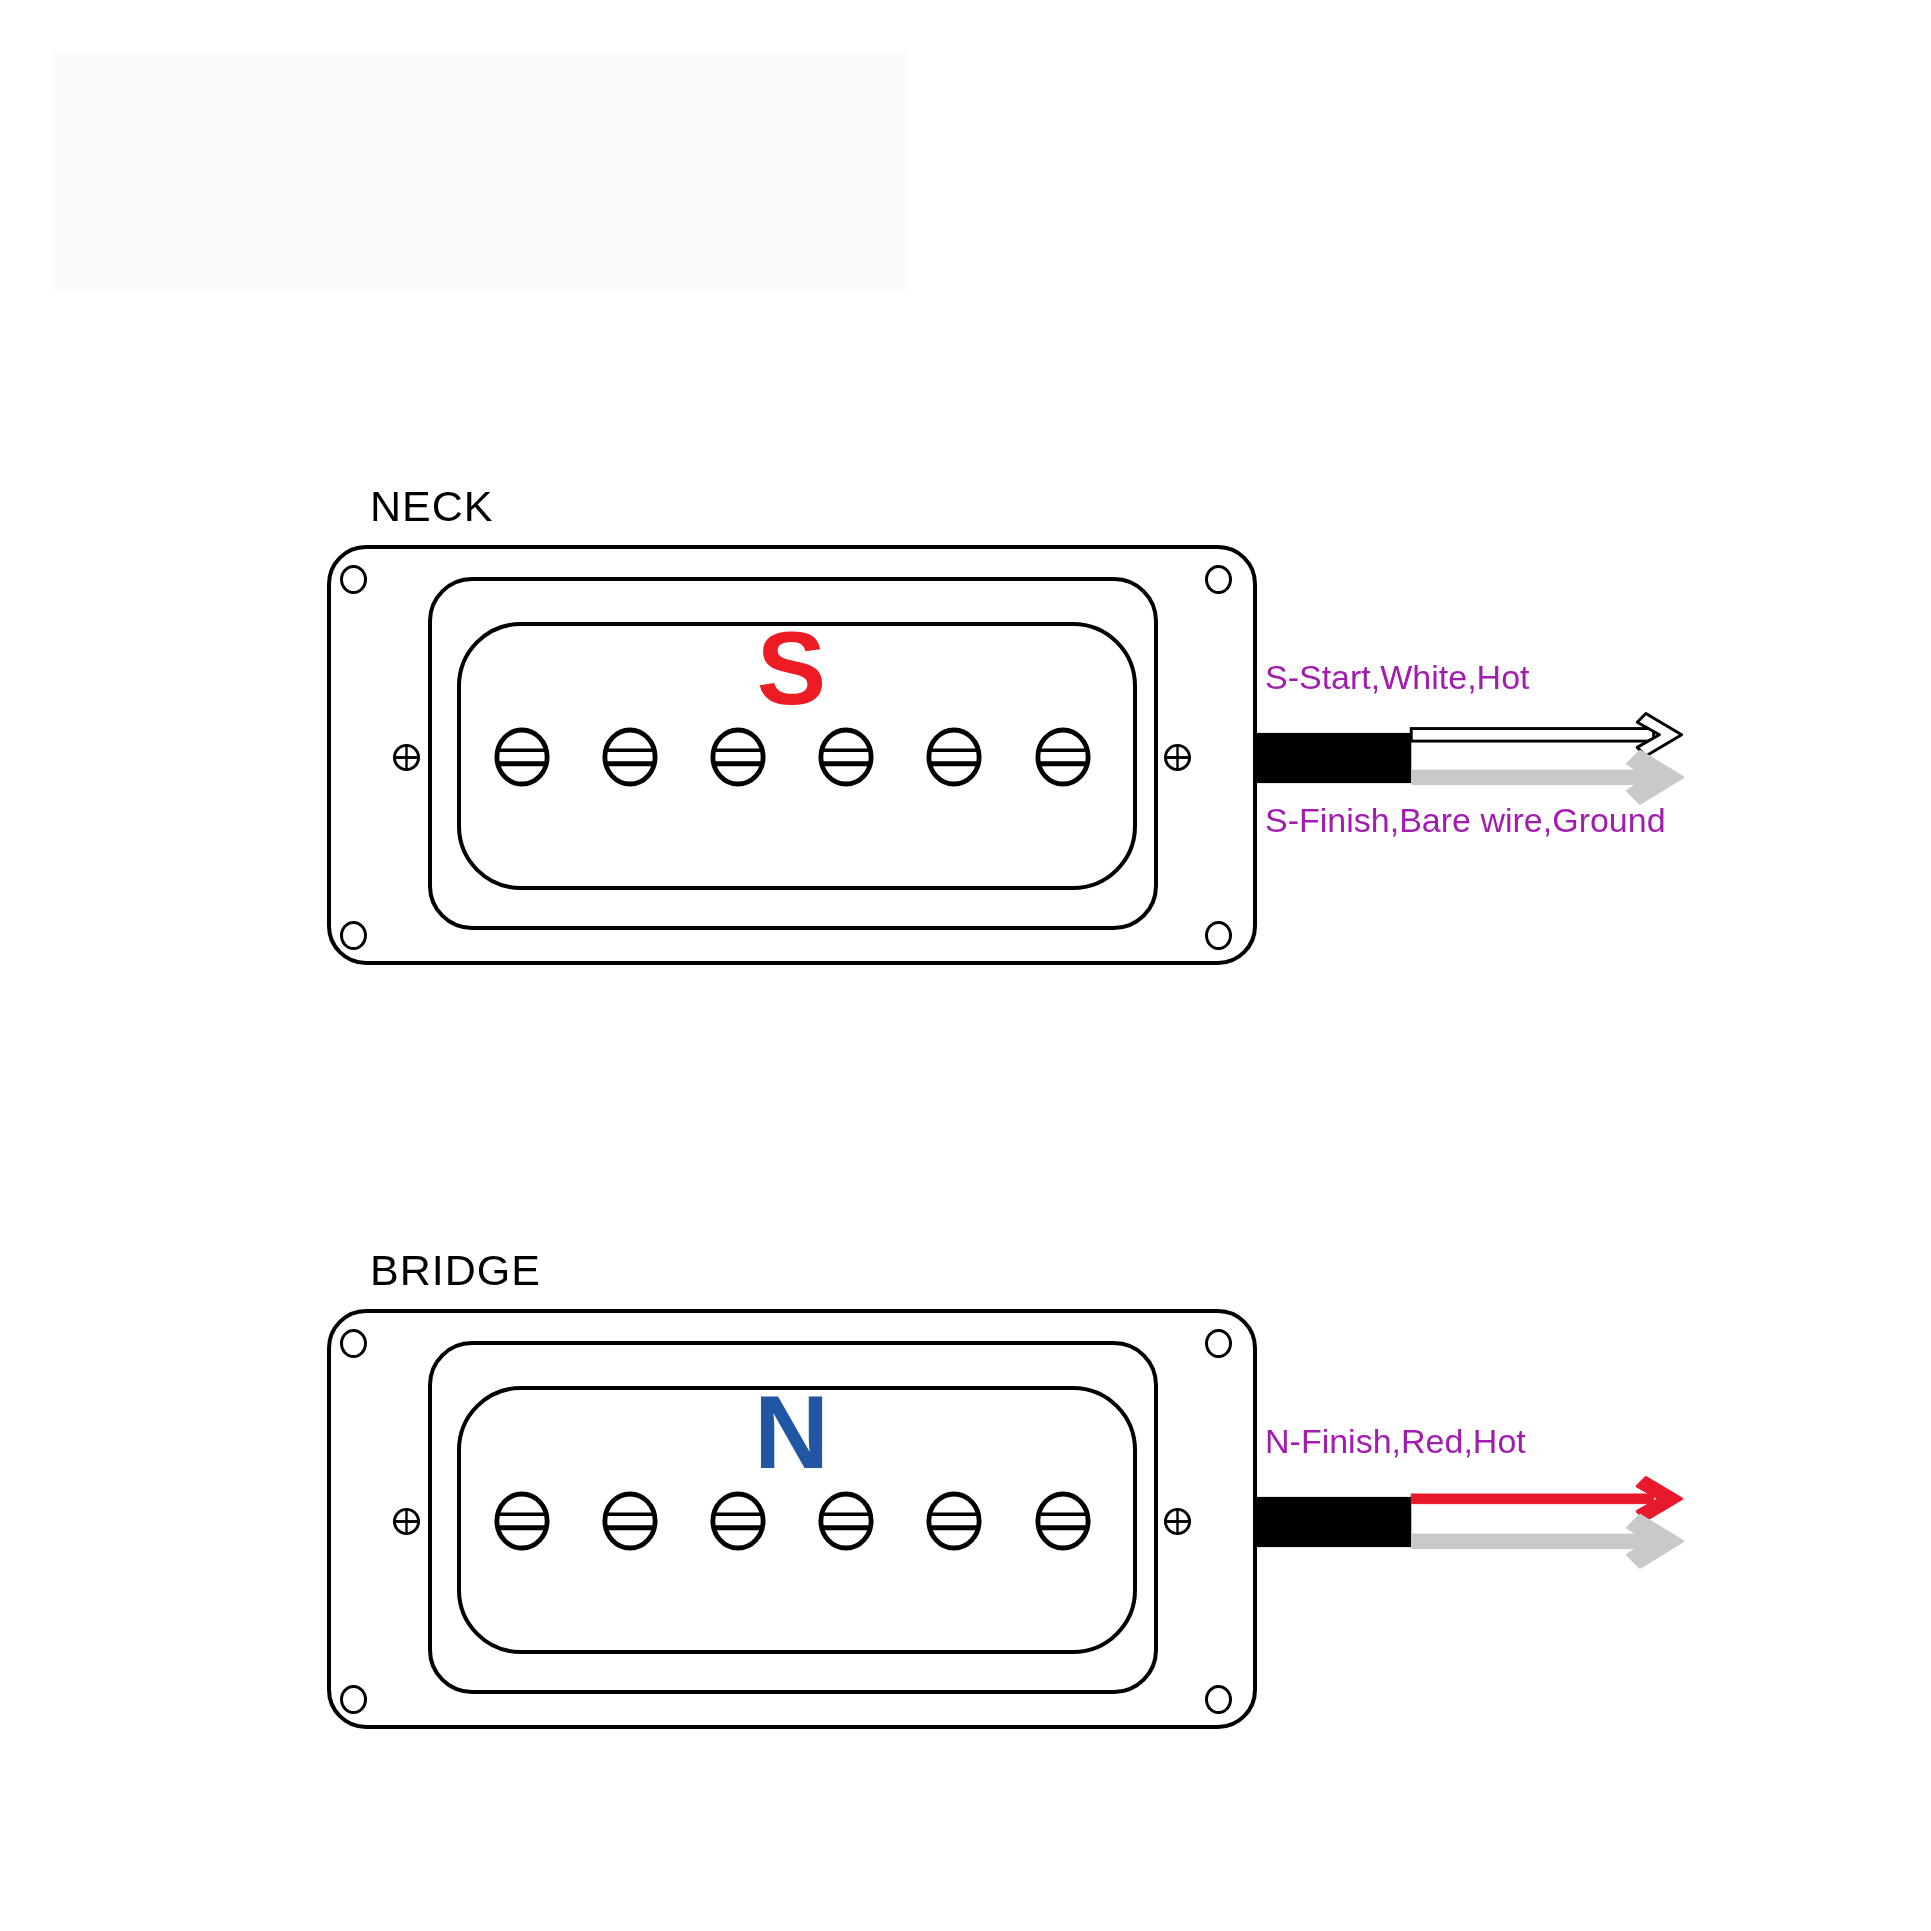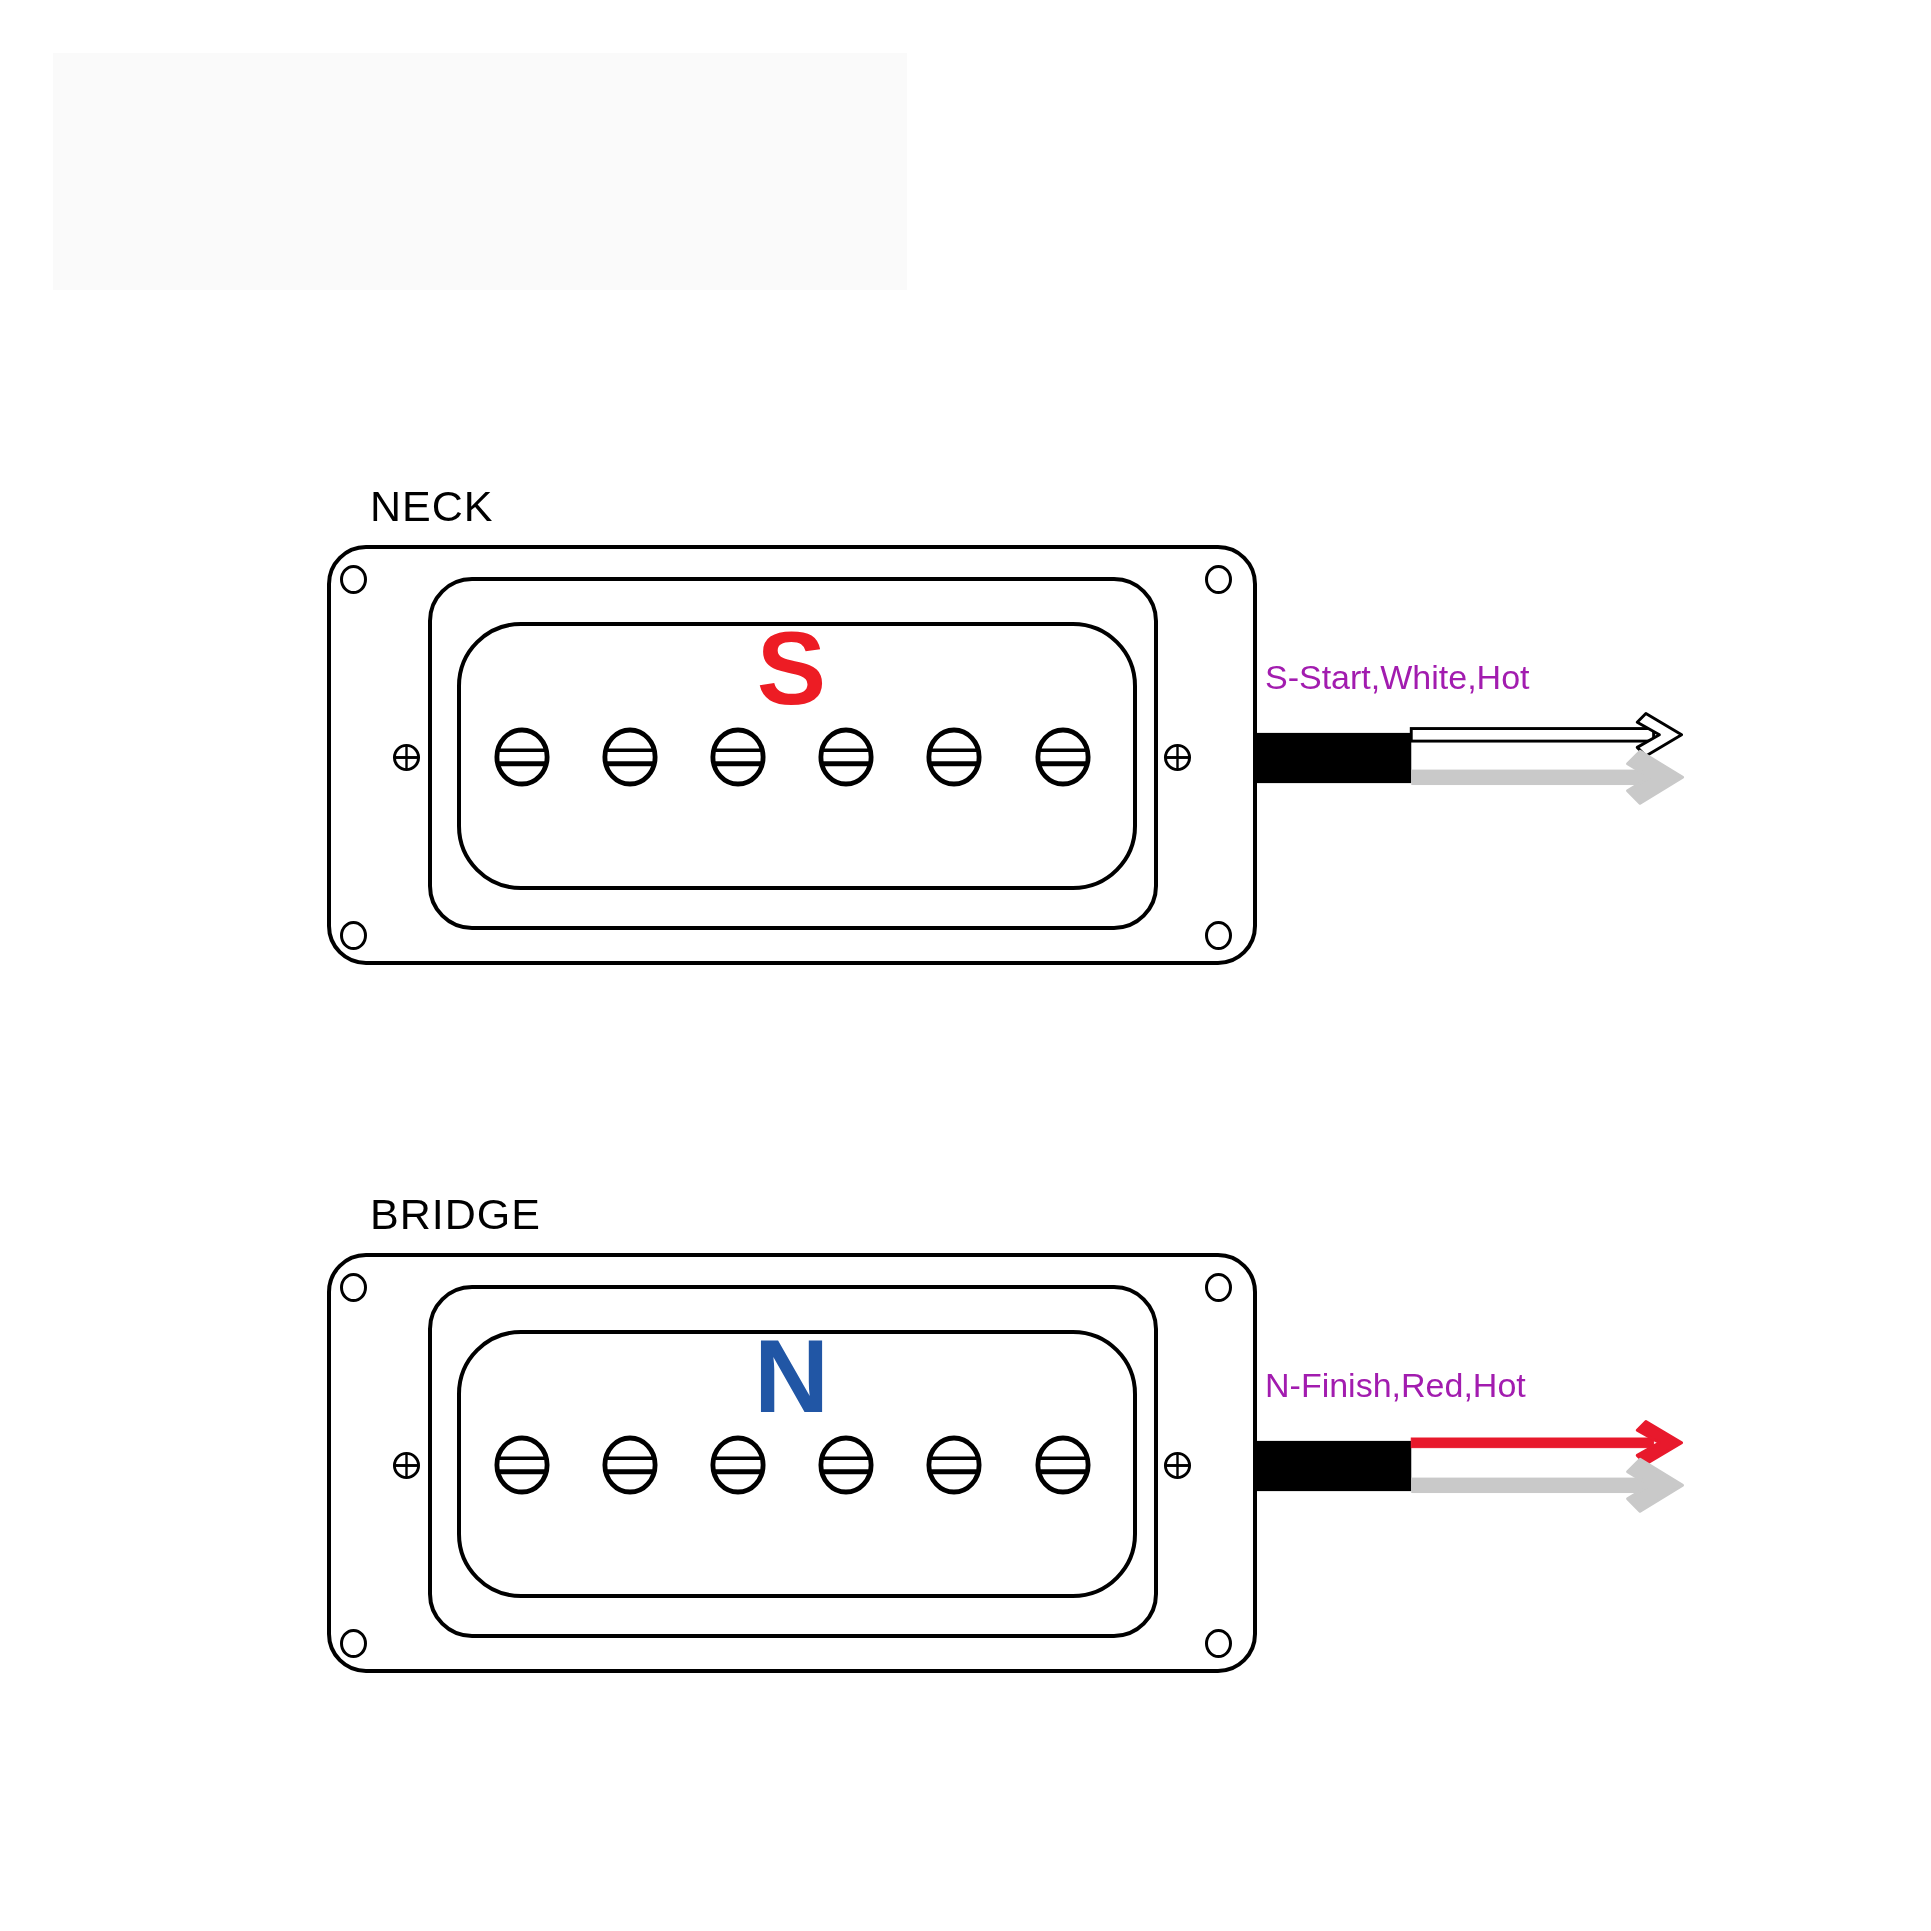--- a/index.html
+++ b/index.html
@@ -103,23 +103,24 @@
         <rect x="167" y="34.5" width="251" height="13" fill="#ffffff" stroke="#000000" stroke-width="3"></rect>
         <path d="M 410 19 L 447 41 L 410 63 L 401 54 L 424 41 L 401 28 Z" fill="#ffffff" stroke="#000000" stroke-width="3" stroke-linejoin="round"></path>
       </g>
 
       <g>
         <rect x="167" y="77" width="246" height="16" fill="#c9c9c9"></rect>
         <path d="M 404 58 L 448 85 L 404 112 L 391 99 L 414 85 L 391 71 Z" stroke-width="3" stroke-linejoin="round" fill="#c9c9c9" stroke="#c9c9c9"></path>
       </g>
     </svg>
     <div class="wire-label top">S-Start,White,Hot</div>
+    <div class="wire-label bottom">S-Finish,Bare wire,Ground</div>
   </div>
 
-  <div class="pickup" style="top:1253px;text-decoration:underline;">
+  <div class="pickup" style="top:1309px;text-decoration:underline;">
     <div class="pickup-label">BRIDGE</div>
     <div class="plate"></div>
     <div class="mid-rect"></div>
     <div class="inner-rect"></div>
     <div class="hole tl"></div>
     <div class="hole tr"></div>
     <div class="hole bl"></div>
     <div class="hole br"></div>
     <svg class="cross-screw left" viewBox="0 0 30 30">
       <circle cx="15" cy="15" r="12.5" fill="#fff" stroke="#000" stroke-width="3"></circle>

